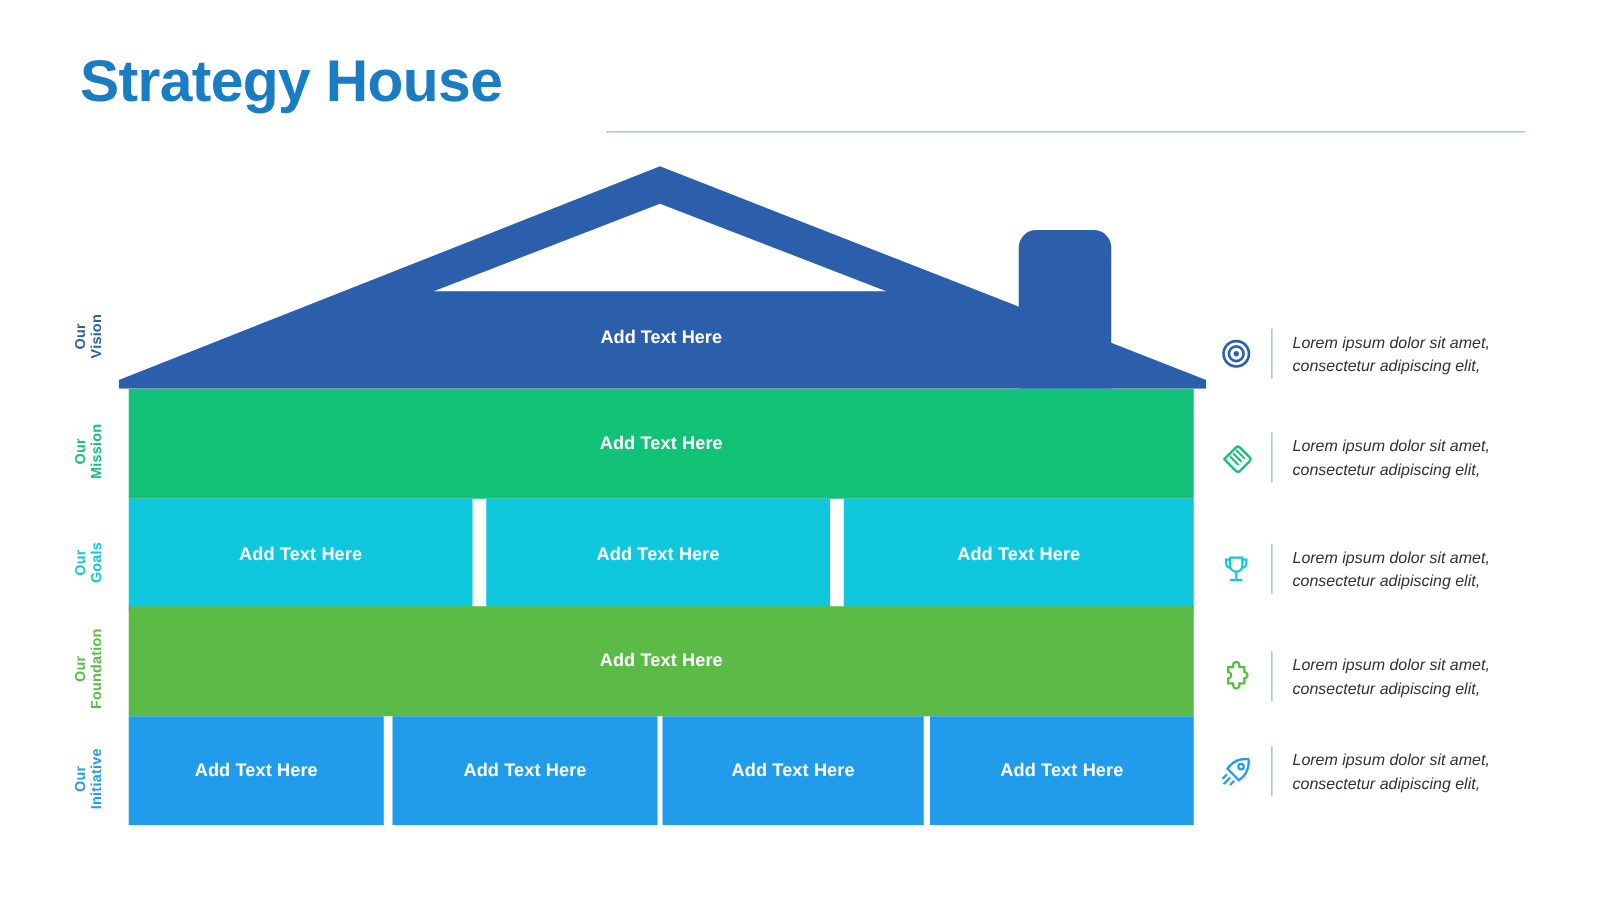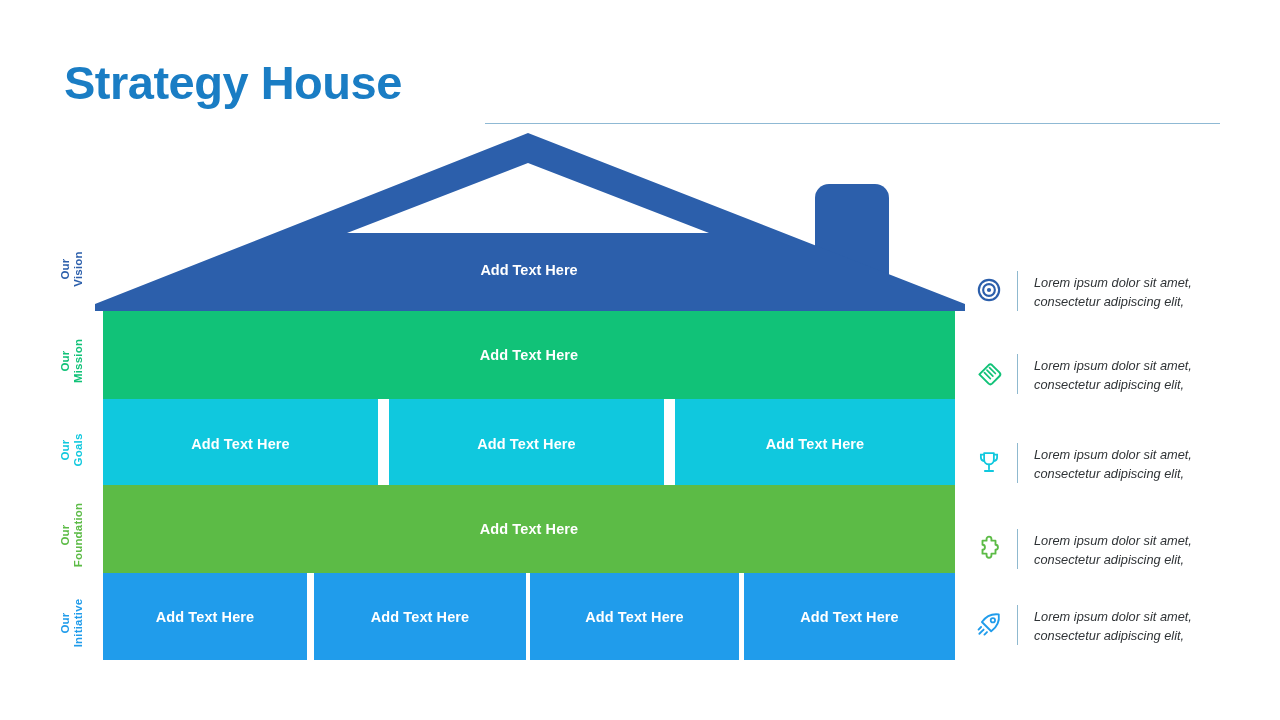--- a/index.html
+++ b/index.html
@@ -12,21 +12,21 @@
     background: #ffffff;
     font-family: "Liberation Sans", sans-serif;
     overflow: hidden;
     position: relative;
   }
 
   
   #title-bar {
     position: absolute;
     left: 0;
-    top: 46px;
+    top: 28px;
     width: 1280px;
     height: 74px;
   }
   #page-title {
     position: absolute;
     left: 64px;
     top: 0;
     font-size: 47px;
     font-weight: bold;
     color: #1a7dc4;
@@ -101,21 +101,21 @@
     letter-spacing: 0.2px;
   }
 
   
   .info-row {
     position: absolute;
     left: 968px;
     width: 300px;
     height: 56px;
     display: flex;
-    align-items: flex-end;
+    align-items: center;
   }
   .info-icon {
     width: 42px;
     height: 42px;
     flex: 0 0 42px;
     display: flex;
     align-items: center;
     justify-content: center;
   }
   .info-divider {

